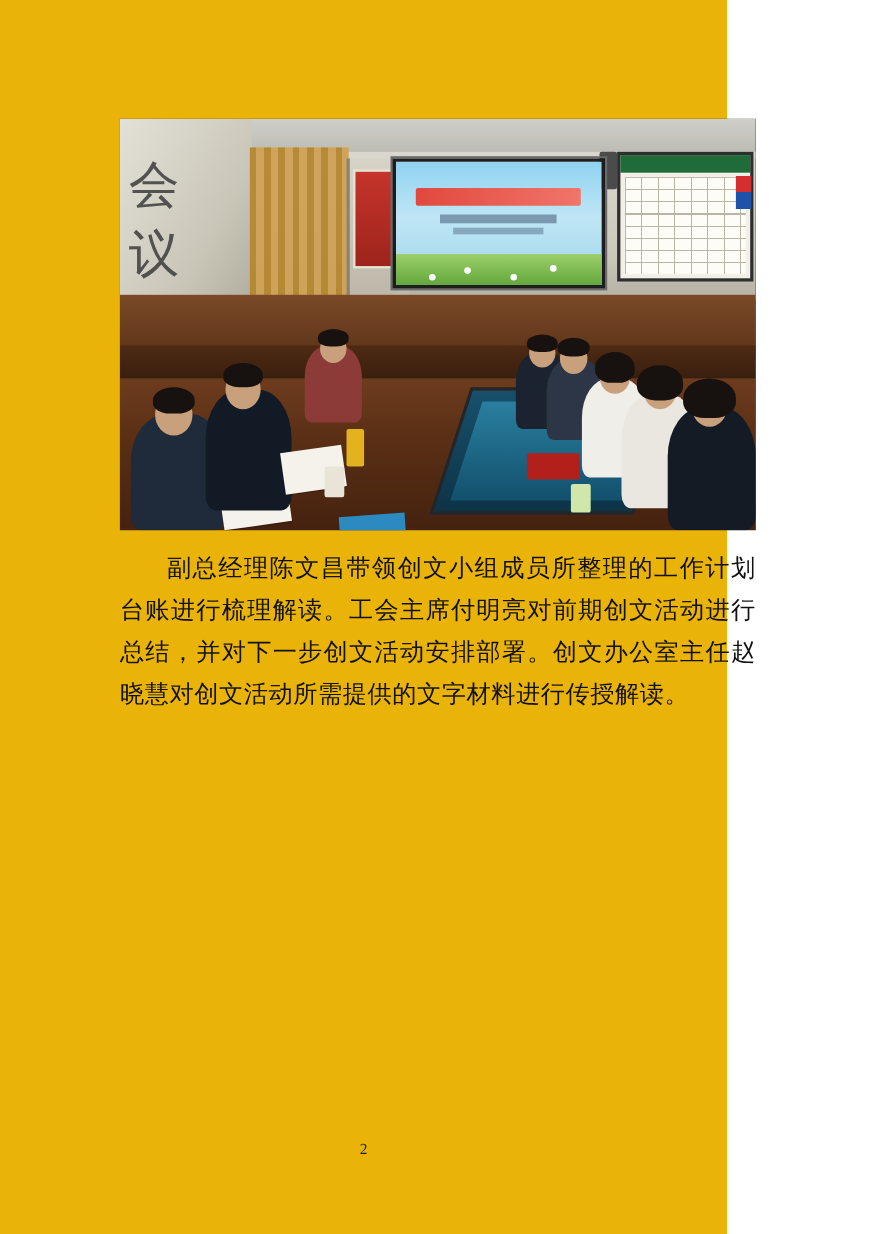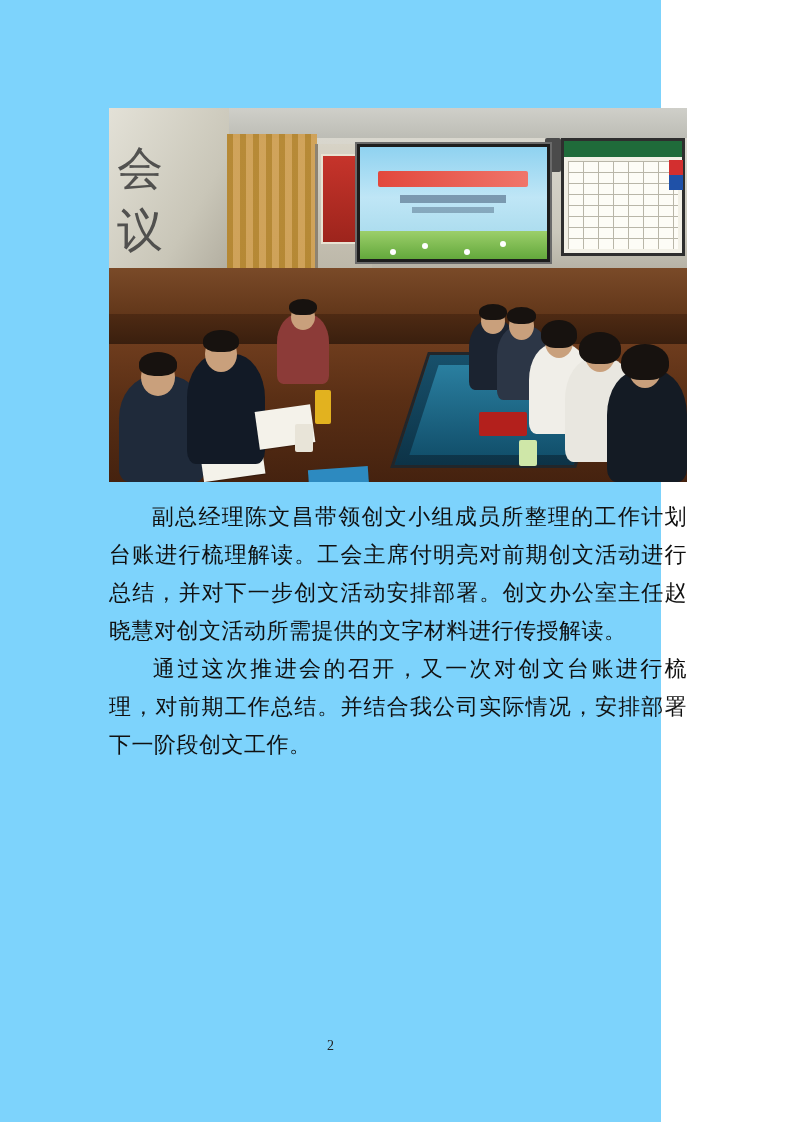--- a/index.html
+++ b/index.html
@@ -14,21 +14,21 @@
     font-family: "Liberation Serif", "DejaVu Serif", serif;
     color: #000000;
     overflow: hidden;
   }
   .page {
     position: absolute;
     left: 0;
     top: 0;
     width: 661px;
     height: 1122px;
-    background: #7dd3fc;
+    background: #eab308;
   }
   .content {
     position: absolute;
     left: 109px;
     top: 108px;
     width: 578px;
   }
 
   
   .photo {
@@ -261,17 +261,16 @@
       <div class="cup" style="left:206px; top:282px; width:16px; height:34px; background:#e2b21f;"></div>
       <div class="cup" style="left:186px; top:316px; width:18px; height:28px;"></div>
       <div class="cup" style="left:410px; top:332px; width:18px; height:26px; background:#cfe7a8;"></div>
       <div class="book-red" style="left:370px; top:304px; width:48px; height:24px;"></div>
 
       <div class="paper" style="left:200px; top:360px; width:60px; height:34px; background:#2d8ac0; transform:rotate(-4deg);"></div>
 
     </div>
 
     <p class="para first"><span class="indent"></span><span>副总经理陈文昌带领创文小组成员所整理的工作计划台账进行梳理解读。工会主席付明亮对前期创文活动进行总结，并对下一步创文活动安排部署。创文办公室主任赵晓慧对创文活动所需提供的文字材料进行传授解读。</span></p>
-    <p class="para"><span class="indent"></span><span>通过这次推进会的召开，又一次对创文台账进行梳理，对前期工作总结。并结合我公司实际情况，安排部署下一阶段创文工作。</span></p>
   </div>
 
   <div class="page-number">2</div>
 </div>
 
 </body></html>

